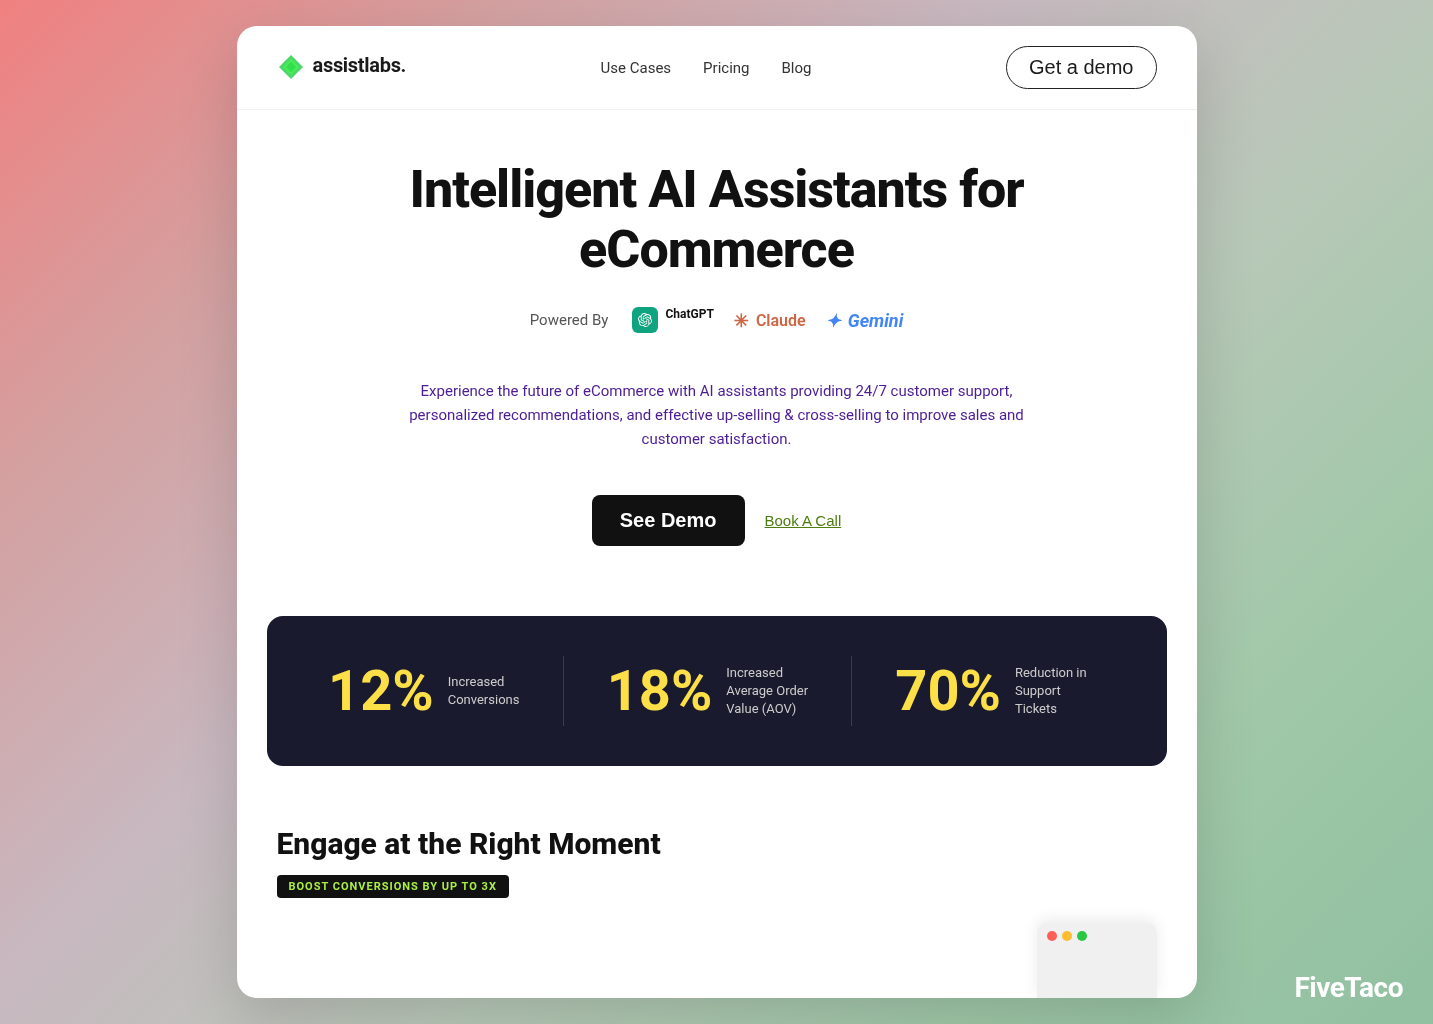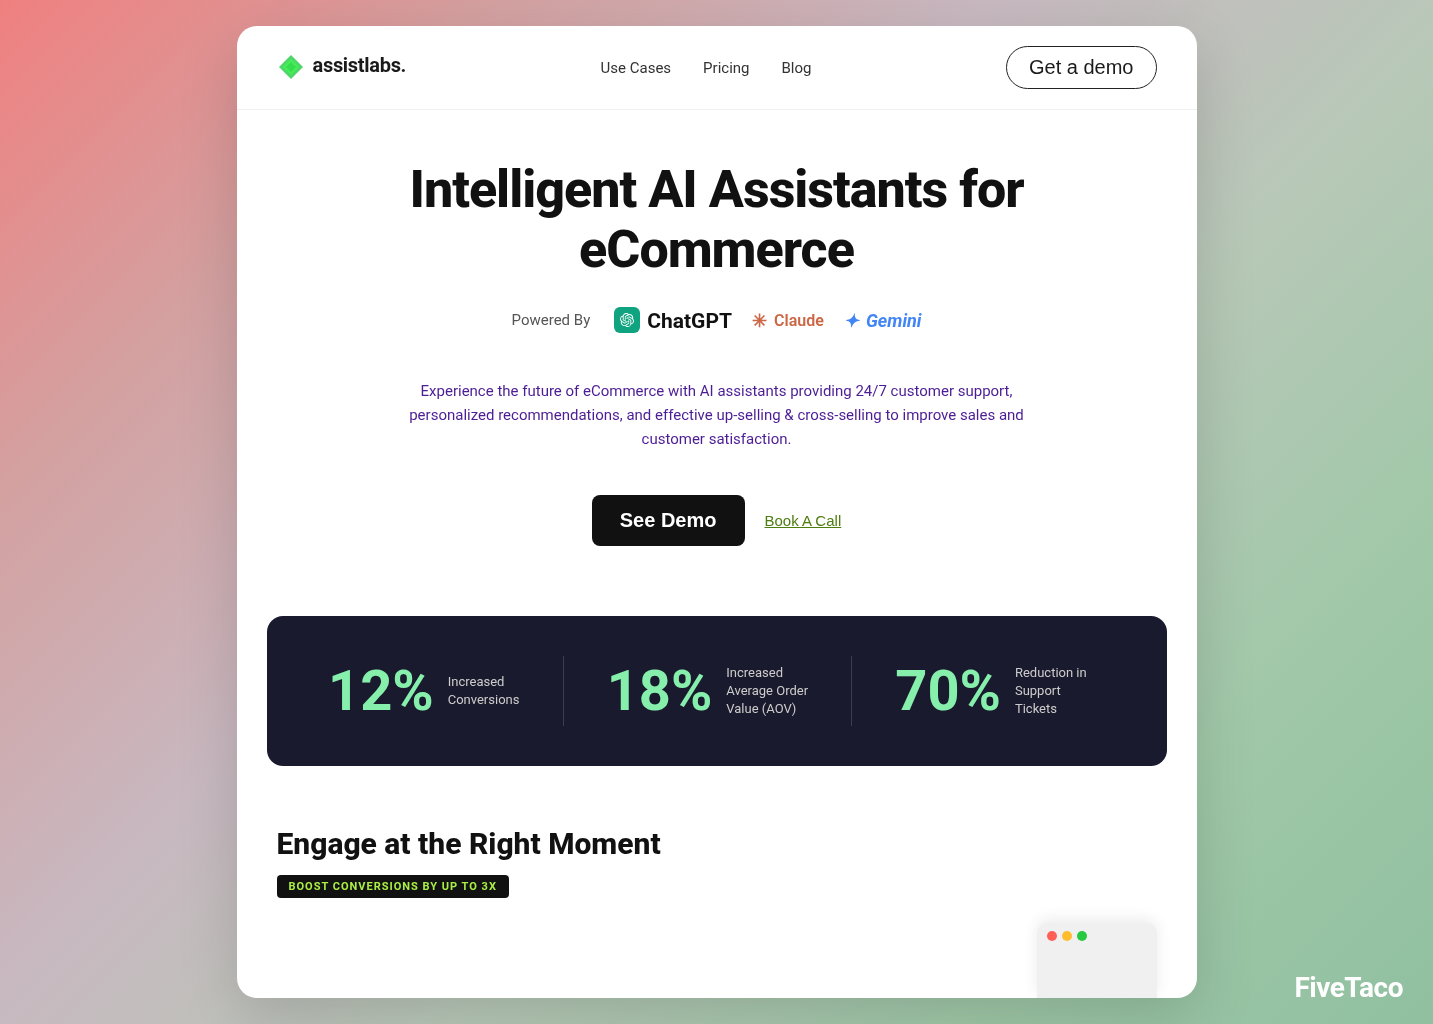--- a/index.html
+++ b/index.html
@@ -116,23 +116,23 @@
     }
 
     .ai-badges {
       display: flex;
       align-items: center;
       gap: 20px;
     }
 
     .badge-chatgpt {
       display: flex;
-      align-items: flex-end;
+      align-items: flex-start;
       gap: 7px;
-      font-size: 21px;
+      font-size: 12px;
       font-weight: 700;
       color: #111;
     }
 
     .badge-claude {
       display: flex;
       align-items: center;
       gap: 7px;
       font-size: 16px;
       font-weight: 600;
@@ -224,21 +224,21 @@
 
     .stat-item {
       display: flex;
       align-items: center;
       gap: 14px;
     }
 
     .stat-number {
       font-size: 56px;
       font-weight: 700;
-      color: #86efac;
+      color: #fde047;
       line-height: 1;
     }
 
     .stat-label {
       color: #ccc;
       font-size: 13px;
       line-height: 1.4;
       max-width: 90px;
     }
 

